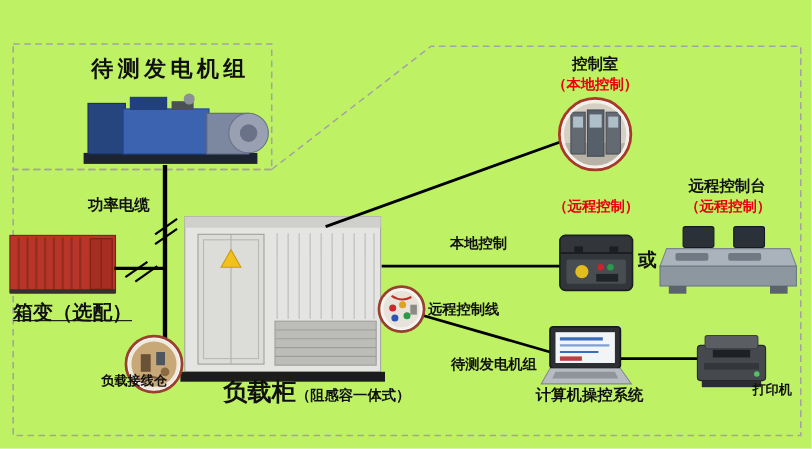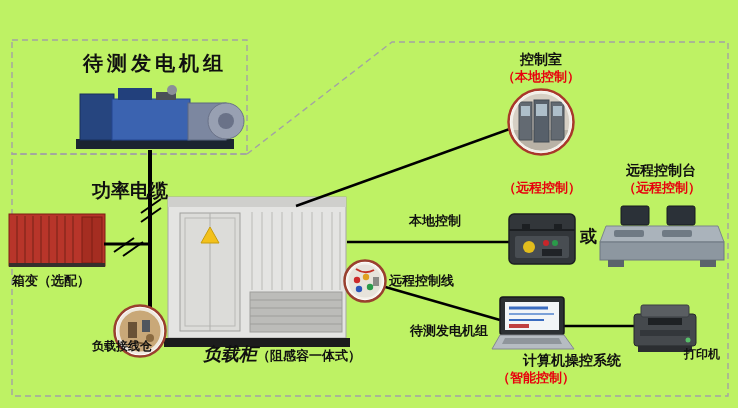--- a/index.html
+++ b/index.html
@@ -160,44 +160,43 @@
       <rect x="641" y="305" width="48" height="12" rx="2" fill="#5a5e62" stroke="#3a3e42"></rect>
       <rect x="648" y="318" width="34" height="7" fill="#1e2124"></rect>
       <rect x="640" y="330" width="50" height="6" fill="#33373b"></rect>
       <circle cx="688" cy="340" r="2.5" fill="#58c06a"></circle>
       <rect x="638" y="346" width="54" height="6" fill="#2b2e31"></rect>
     </g>
   </svg>
 
   <div class="lbl" style="left:83px; top:52px; font-size:20px; letter-spacing:4px;">待测发电机组</div>
 
-  <div class="lbl" style="left:92px; top:180px; font-size:19px;">功率电缆</div>
-
-  <div class="lbl" style="left:12px; top:274px; font-size:13px;">箱变（选配）</div>
+  <div class="lbl" style="left:80px; top:180px; font-size:14px;">功率电缆</div>
+
+  <div class="lbl" style="left:12px; top:274px; font-size:18px;text-decoration:underline;">箱变（选配）</div>
 
   <div class="lbl" style="left:92px; top:340px; font-size:12px;text-align:center;">负载接线仓</div>
 
   <div class="lbl" style="left:203px; top:344px;">
-    <span style="font-size:18px;font-style:italic;">负载柜</span><span style="font-size:13px;">（阻感容一体式）</span>
+    <span style="font-size:22px;">负载柜</span><span style="font-size:13px;">（阻感容一体式）</span>
   </div>
 
   <div class="lbl" style="left:389px; top:274px; font-size:13px;">远程控制线</div>
 
   <div class="lbl" style="left:409px; top:214px; font-size:13px;">本地控制</div>
 
   <div class="lbl" style="left:410px; top:324px; font-size:13px;">待测发电机组</div>
 
   <div class="lbl ctr" style="left:496px; top:52px; width:90px; font-size:14px;">控制室</div>
   <div class="lbl ctr red" style="left:491px; top:70px; width:100px; font-size:13px;">（本地控制）</div>
 
   <div class="lbl ctr red" style="left:497px; top:181px; width:90px; font-size:13px;">（远程控制）</div>
 
   <div class="lbl" style="left:580px; top:227px; font-size:17px;">或</div>
 
   <div class="lbl ctr" style="left:616px; top:163px; width:90px; font-size:14px;">远程控制台</div>
   <div class="lbl ctr red" style="left:617px; top:181px; width:90px; font-size:13px;">（远程控制）</div>
 
-  <div class="lbl ctr" style="left:485px; top:353px; width:102px; font-size:14px;margin-left:36px;">计算机操控系统</div>
-  <div class="lbl ctr red" style="left:488px; top:371px; width:96px; font-size:13px;">（智能控制）</div>
+  <div class="lbl ctr" style="left:485px; top:353px; width:102px; font-size:14px;">计算机操控系统</div>
 
   <div class="lbl ctr" style="left:640px; top:348px; width:52px; font-size:12px;margin-left:36px;">打印机</div>
 
 </div>
 
 </body></html>

